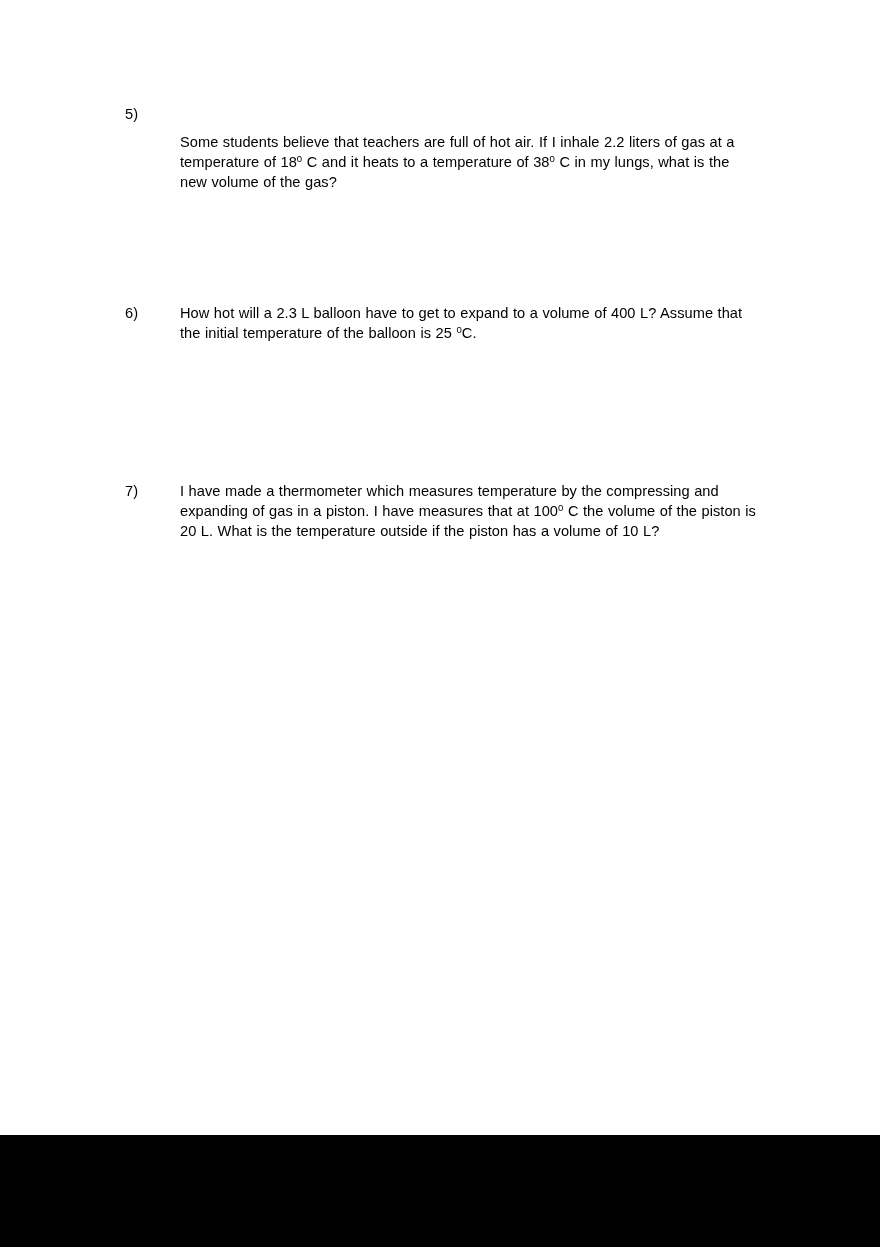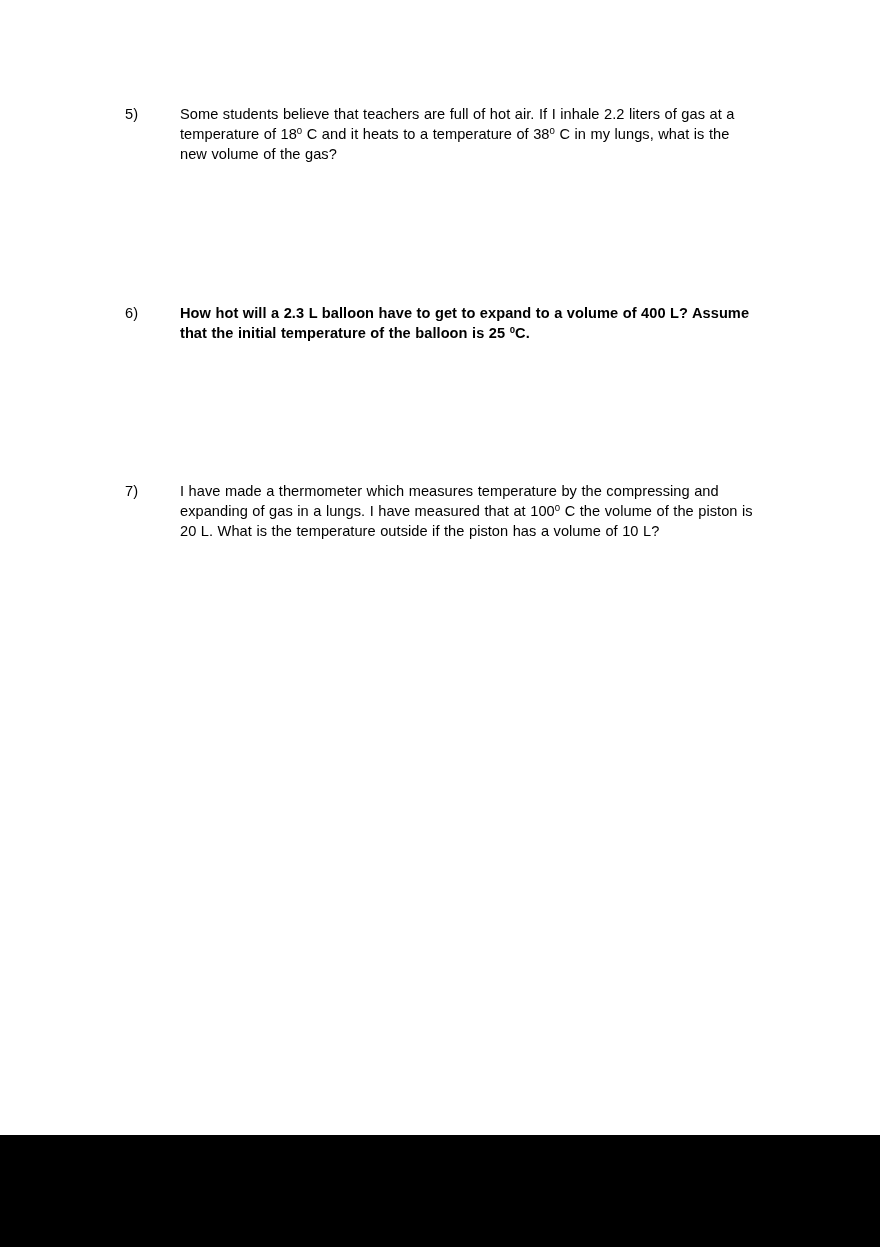--- a/index.html
+++ b/index.html
@@ -61,22 +61,22 @@
   }
   sup.deg {
     font-size: 9.6px;
     line-height: 0;
     vertical-align: 5px;
   }
   
   #q5 { left: 125px; top: 104px; width: 625px; }
   #q6 { left: 125px; top: 303px; width: 625px; }
   #q7 { left: 125px; top: 481px; width: 632px; }
-  #q5 .q-body { width: 566px; }
-  #q6 .q-body { width: 560px; font-weight: bold; }
+  #q5 .q-body { width: 566px; margin-top: 28px; }
+  #q6 .q-body { width: 560px; }
   #q7 .q-body { width: 572px; }
 </style>
 </head>
 <body>
 
 <div class="page">
 
   <div class="qlist">
 
     <div class="question" id="q5">
@@ -94,21 +94,21 @@
         <p>
           <span>How hot will a 2.3 L balloon have to get to expand to a volume of 400 L?  Assume that the initial temperature of the balloon is 25 </span><sup class="deg">0</sup><span>C.</span>
         </p>
       </div>
     </div>
 
     <div class="question" id="q7">
       <div class="q-num">7)</div>
       <div class="q-body">
         <p>
-          <span>I have made a thermometer which measures temperature by the compressing and expanding of gas in a lungs.  I have measured that at 100</span><sup class="deg">0</sup><span> C the volume of the piston is 20 L.  What is the temperature outside if the piston has a volume of 10 L?</span>
+          <span>I have made a thermometer which measures temperature by the compressing and expanding of gas in a piston.  I have measures that at 100</span><sup class="deg">0</sup><span> C the volume of the piston is 20 L.  What is the temperature outside if the piston has a volume of 10 L?</span>
         </p>
       </div>
     </div>
 
   </div>
 </div>
 
 <div class="footer-band"></div>
 
 </body></html>

